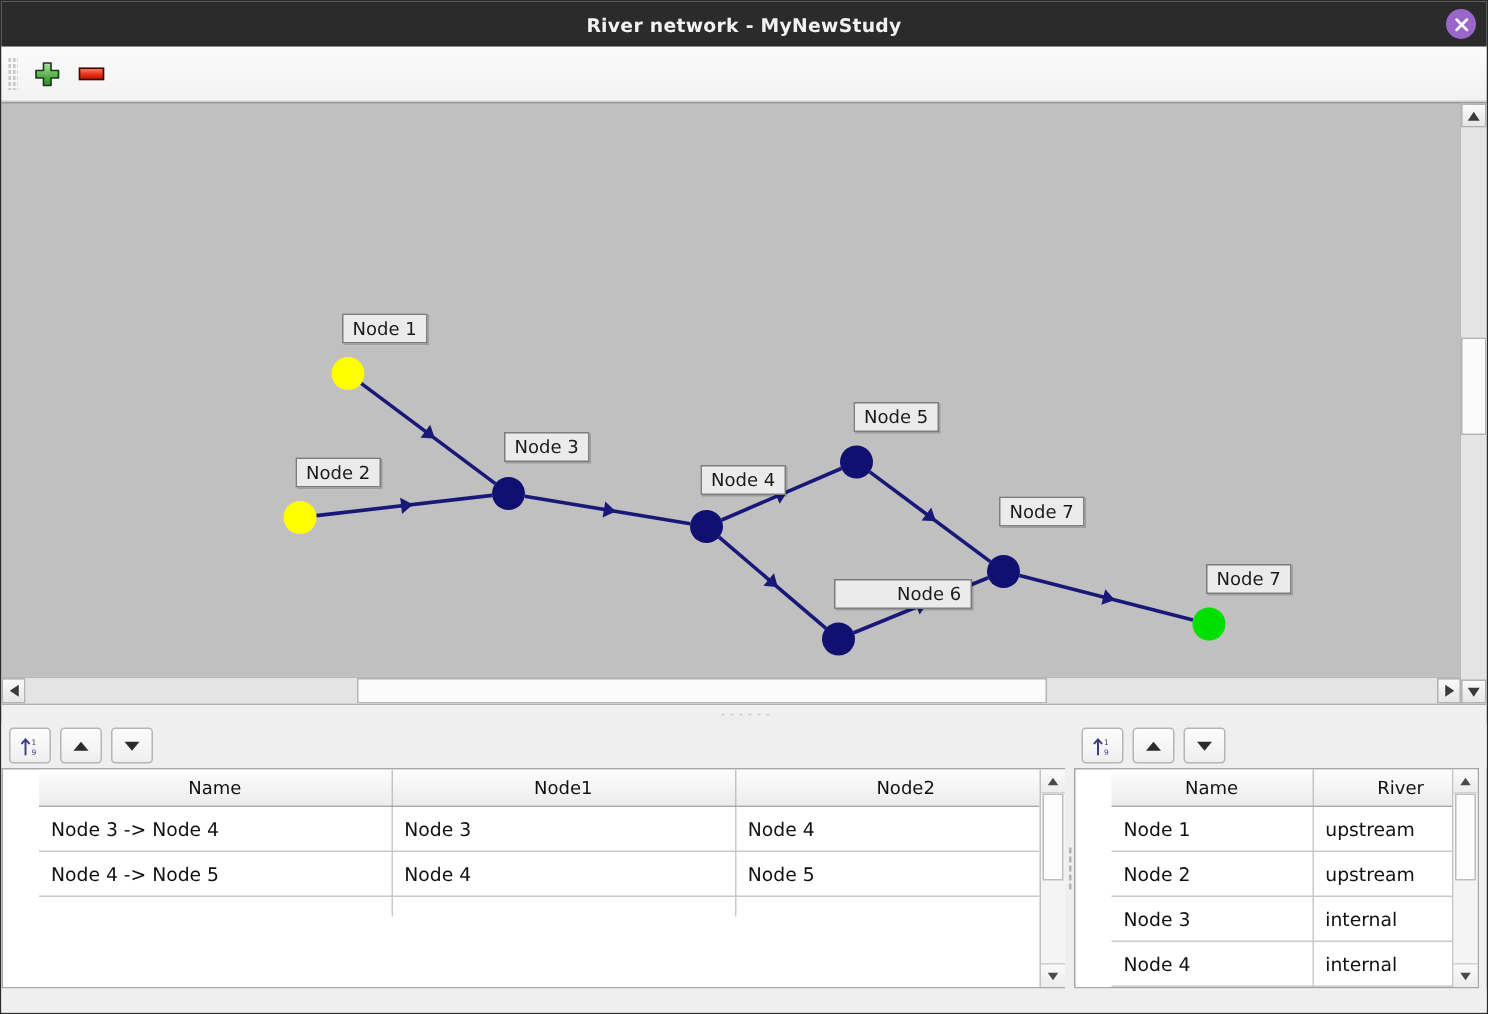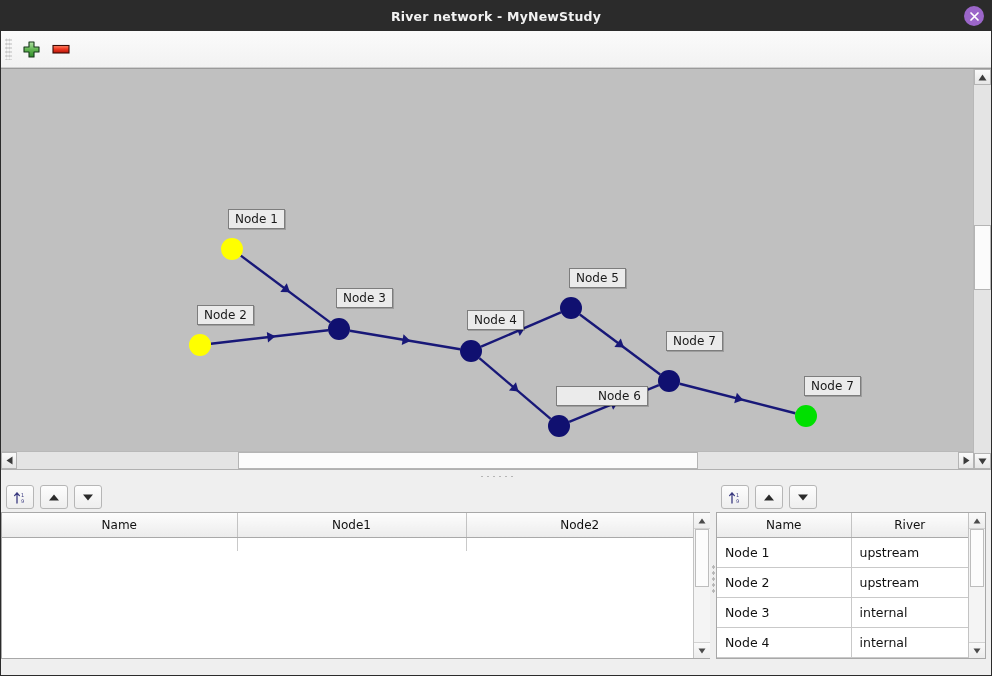--- a/index.html
+++ b/index.html
@@ -71,21 +71,21 @@
                 padding:0 5px;background:#efefef;}
   .sort-btn{width:28px;height:24px;background:linear-gradient(#fdfdfd,#eeeeee);
             border:1px solid #b6b6b6;border-radius:3px;display:flex;align-items:center;
             justify-content:center;cursor:pointer;box-sizing:border-box;}
 
   .tablebox{flex:1 1 auto;min-height:0;display:flex;background:#fff;
             border:1px solid #a8a8a8;border-right:none;box-sizing:border-box;overflow:hidden;}
   .pane-right .tablebox{border-right:1px solid #a8a8a8;margin-right:5px;}
   .pane-left .tablebox{margin-left:0;}
   .tbl-scrollarea{flex:1 1 auto;min-width:0;overflow:hidden;}
-  table{border-collapse:collapse;width:100%;table-layout:fixed;}
+  table{border-collapse:collapse;width:100%;table-layout:fixed;margin-left:24px;}
   thead th{background:linear-gradient(#fdfdfd,#ececec);border-right:1px solid #c3c3c3;
            border-bottom:1px solid #a9a9a9;height:24px;font-weight:normal;font-size:12px;
            color:#111;text-align:center;box-sizing:border-box;cursor:pointer;}
   thead th:last-child{border-right:none;}
   tbody td{border-right:1px solid #c9c9c9;border-bottom:1px solid #c9c9c9;height:30px;
            padding:0 8px;font-size:12.5px;color:#111;background:#fff;box-sizing:border-box;
            overflow:hidden;white-space:nowrap;text-overflow:ellipsis;}
   tbody td:last-child{border-right:none;}
   tbody tr.filler td{height:14px;border-bottom:none;}
 
@@ -256,20 +256,30 @@
                 <col>
               </colgroup>
             <thead>
                 <tr id="branch-head">
                   <th>Name</th>
                   <th>Node1</th>
                   <th>Node2</th>
                 </tr>
               </thead>
             <tbody id="branch-body">
+                <tr>
+                  <td>Node 3 -&gt; Node 4</td>
+                  <td>Node 3</td>
+                  <td>Node 4</td>
+                </tr>
+                <tr>
+                  <td>Node 4 -&gt; Node 5</td>
+                  <td>Node 4</td>
+                  <td>Node 5</td>
+                </tr>
                 <tr class="filler">
                   <td></td>
                   <td></td>
                   <td></td>
                 </tr>
               </tbody>
           </table>
         </div>
         <div class="tbl-vscroll">
           <div class="sb-arrow top">

